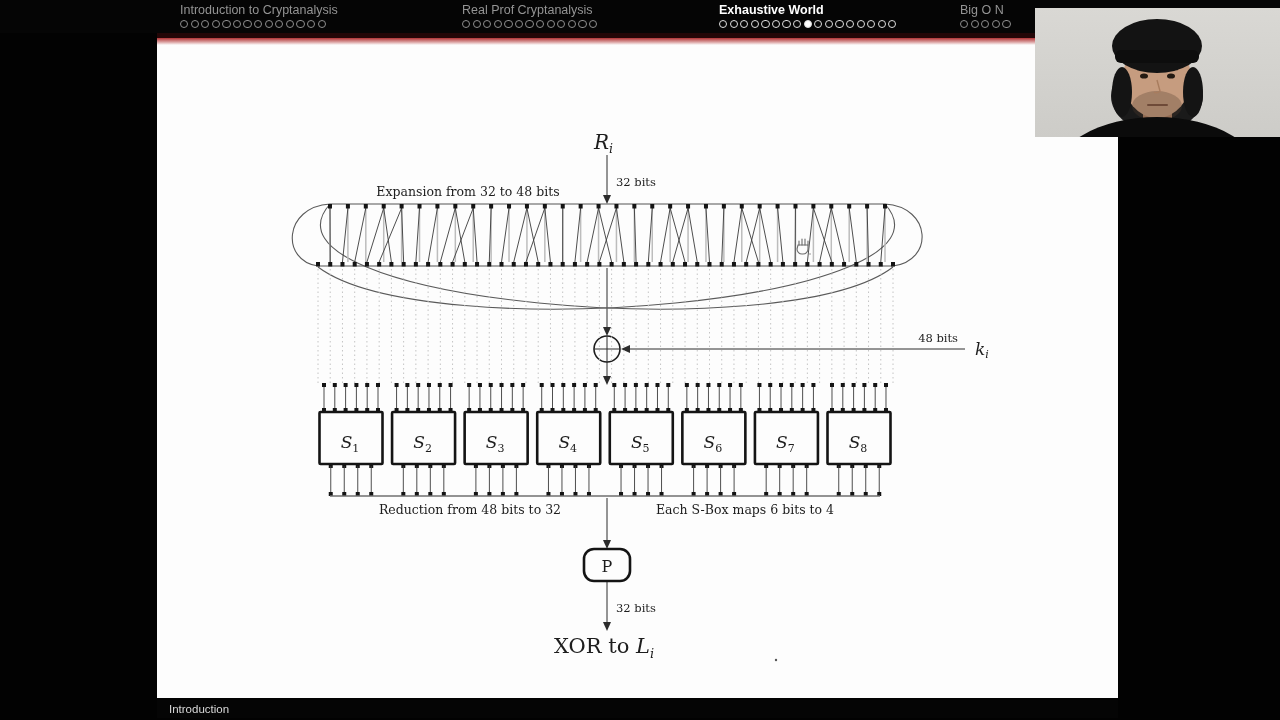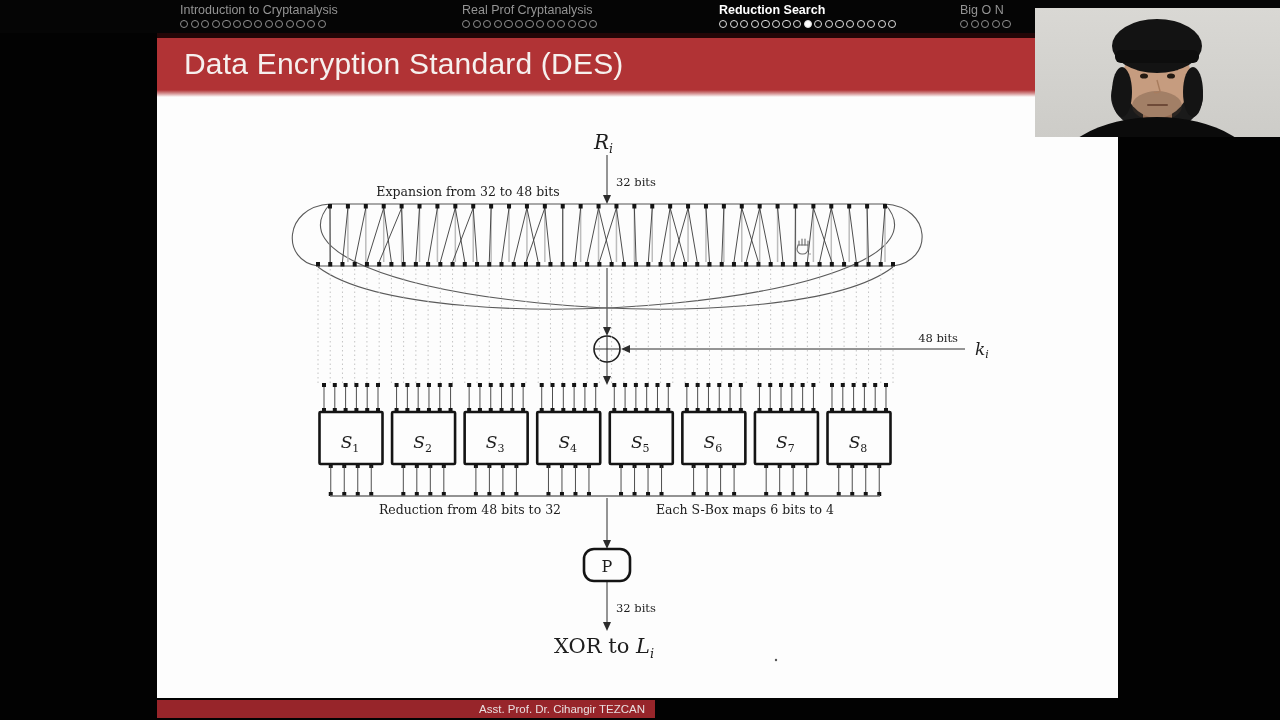--- a/index.html
+++ b/index.html
@@ -82,21 +82,21 @@
         <span class="dot"></span>
         <span class="dot"></span>
         <span class="dot"></span>
         <span class="dot"></span>
         <span class="dot"></span>
         <span class="dot"></span>
         <span class="dot"></span>
       </div>
   </div>
   <div class="header-section active" style="left:719px">
-    <div class="hs-title">Reduction Search</div>
+    <div class="hs-title">Exhaustive World</div>
     <div class="dots">
         <span class="dot"></span>
         <span class="dot"></span>
         <span class="dot"></span>
         <span class="dot"></span>
         <span class="dot"></span>
         <span class="dot"></span>
         <span class="dot"></span>
         <span class="dot"></span>
         <span class="dot filled"></span>
@@ -117,23 +117,20 @@
         <span class="dot"></span>
         <span class="dot"></span>
         <span class="dot"></span>
         <span class="dot"></span>
       </div>
   </div>
 </div>
 
 <div class="slide">
   <div class="banner-strip"></div>
-  <div class="banner">
-    <span class="banner-title">Data Encryption Standard (DES)</span>
-  </div>
   <div class="banner-fade"></div>
 
   <svg id="diagram" width="961" height="601" viewBox="0 0 961 601">
 
     <text class="srf" x="437" y="52" font-size="20"><tspan class="it">R</tspan><tspan font-size="12.5" dy="4" class="it">i</tspan></text>
 
     <text class="srf" x="459" y="89" font-size="11.5">32 bits</text>
 
     <text class="srf" x="311" y="99" font-size="12.5" text-anchor="middle">Expansion from 32 to 48 bits</text>
 
@@ -667,21 +664,21 @@
       <path d="M4 9 h10 v4 a5 5 0 0 1 -5 5 h-1 a5 5 0 0 1 -5 -5 z"></path>
       <path fill="none" d="M5 9 v-4 m3 4 v-6 m3 6 v-6 m3 6 v-4"></path>
       <circle cx="16" cy="18" r="0.8" stroke="none" fill="#8a8a8a"></circle>
     </g>
 
     <circle cx="619" cy="563" r="1.2" fill="#555"></circle>
   </svg>
 </div>
 
 <div class="footer">
-  <div class="f-red">Asst. Prof. Dr. Cihangir TEZCAN</div>
+  <div class="f-black">Introduction</div>
 </div>
 
 <div class="webcam">
   <svg width="245" height="129" viewBox="0 0 245 129">
     <defs>
       <linearGradient id="camBg" x1="0" y1="0" x2="0" y2="1">
         <stop offset="0" stop-color="#d9d8d4"></stop>
           <stop offset="1" stop-color="#cdccc8"></stop>
       </linearGradient>
     </defs>

